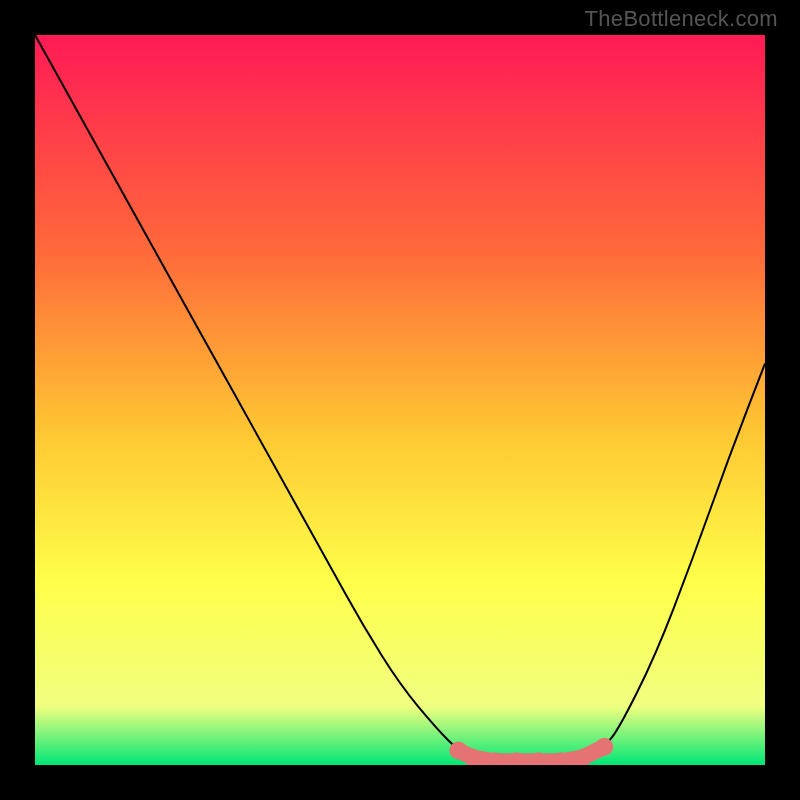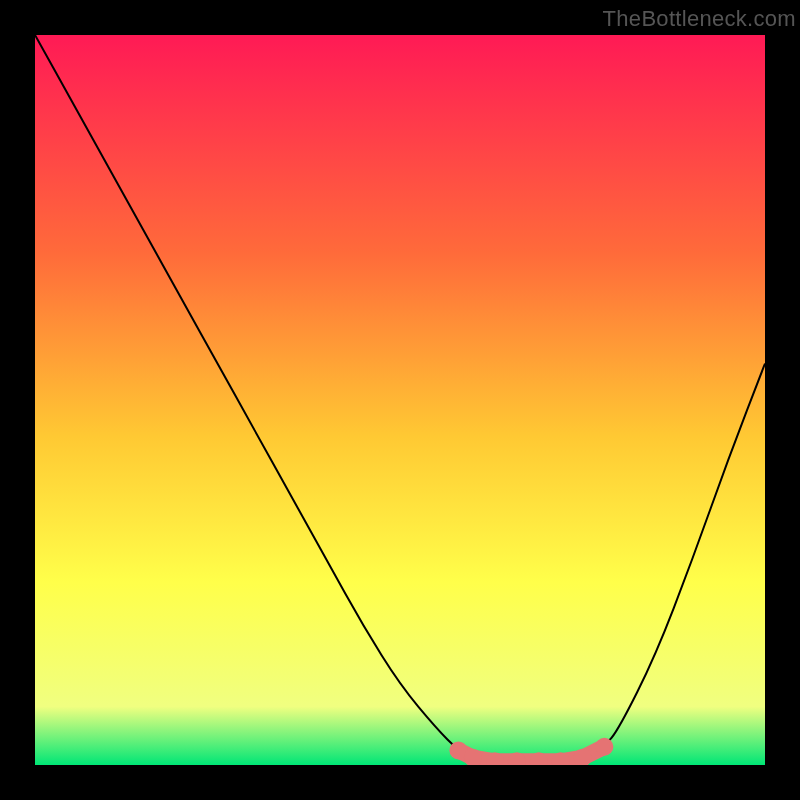--- a/index.html
+++ b/index.html
@@ -12,21 +12,21 @@
   }
   .chart-container {
     position: relative;
     width: 800px;
     height: 800px;
     background: black;
   }
   .watermark {
     position: absolute;
     top: 6px;
-    right: 4px;
+    right: 22px;
     color: #555555;
     font-size: 22px;
     font-weight: 500;
     z-index: 10;
     letter-spacing: 0.3px;
   }
   .plot-area {
     position: absolute;
     left: 35px;
     top: 35px;

